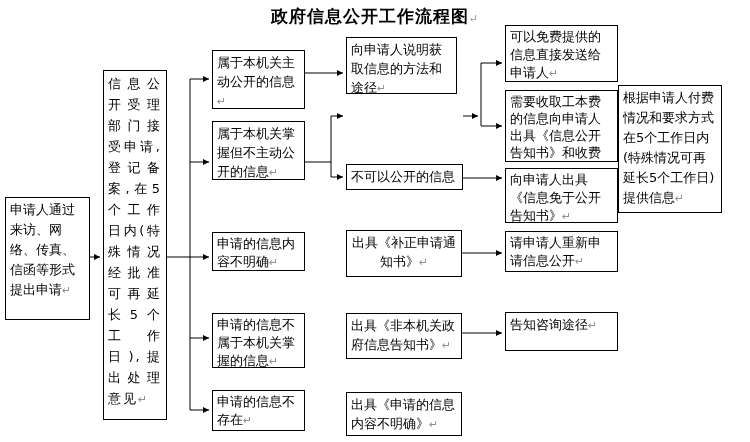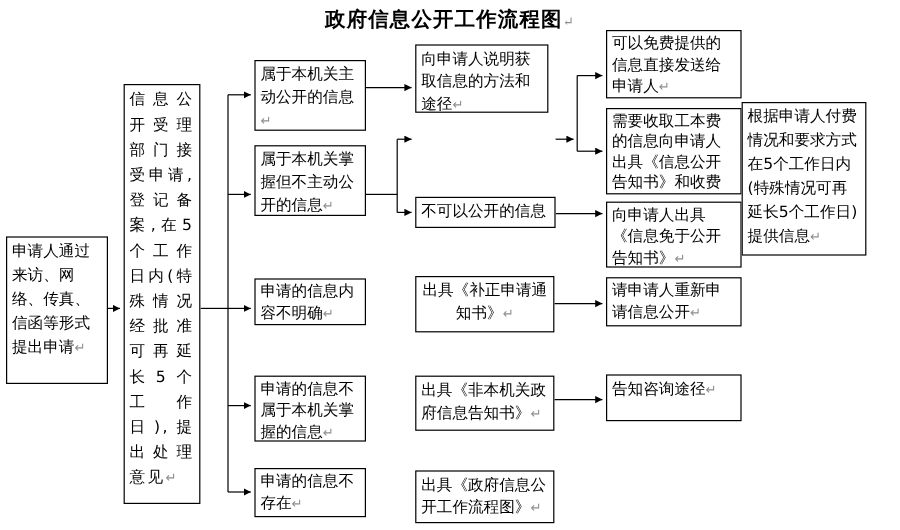--- a/index.html
+++ b/index.html
@@ -92,21 +92,21 @@
 
   <div class="node" id="n-d1"><span>向申请人说明获取信息的方法和途径</span><span class="pmark">↵</span></div>
 
 
   <div class="node" id="n-d3"><span>不可以公开的信息</span></div>
 
   <div class="node" id="n-d4"><span>出具《补正申请通知书》</span><span class="pmark">↵</span></div>
 
   <div class="node" id="n-d5"><span>出具《非本机关政府信息告知书》</span><span class="pmark">↵</span></div>
 
-  <div class="node" id="n-d6"><span>出具《政府信息公开工作流程图》</span><span class="pmark">↵</span></div>
+  <div class="node" id="n-d6"><span>出具《申请的信息内容不明确》</span><span class="pmark">↵</span></div>
 
   <div class="node" id="n-e1"><span>可以免费提供的信息直接发送给申请人</span><span class="pmark">↵</span></div>
 
   <div class="node" id="n-e2"><span>需要收取工本费的信息向申请人出具《信息公开告知书》和收费方式</span></div>
 
   <div class="node" id="n-e3"><span>向申请人出具《信息免于公开告知书》</span><span class="pmark">↵</span></div>
 
   <div class="node" id="n-e4"><span>请申请人重新申请信息公开</span><span class="pmark">↵</span></div>
 
   <div class="node" id="n-e5"><span>告知咨询途径</span><span class="pmark">↵</span></div>

